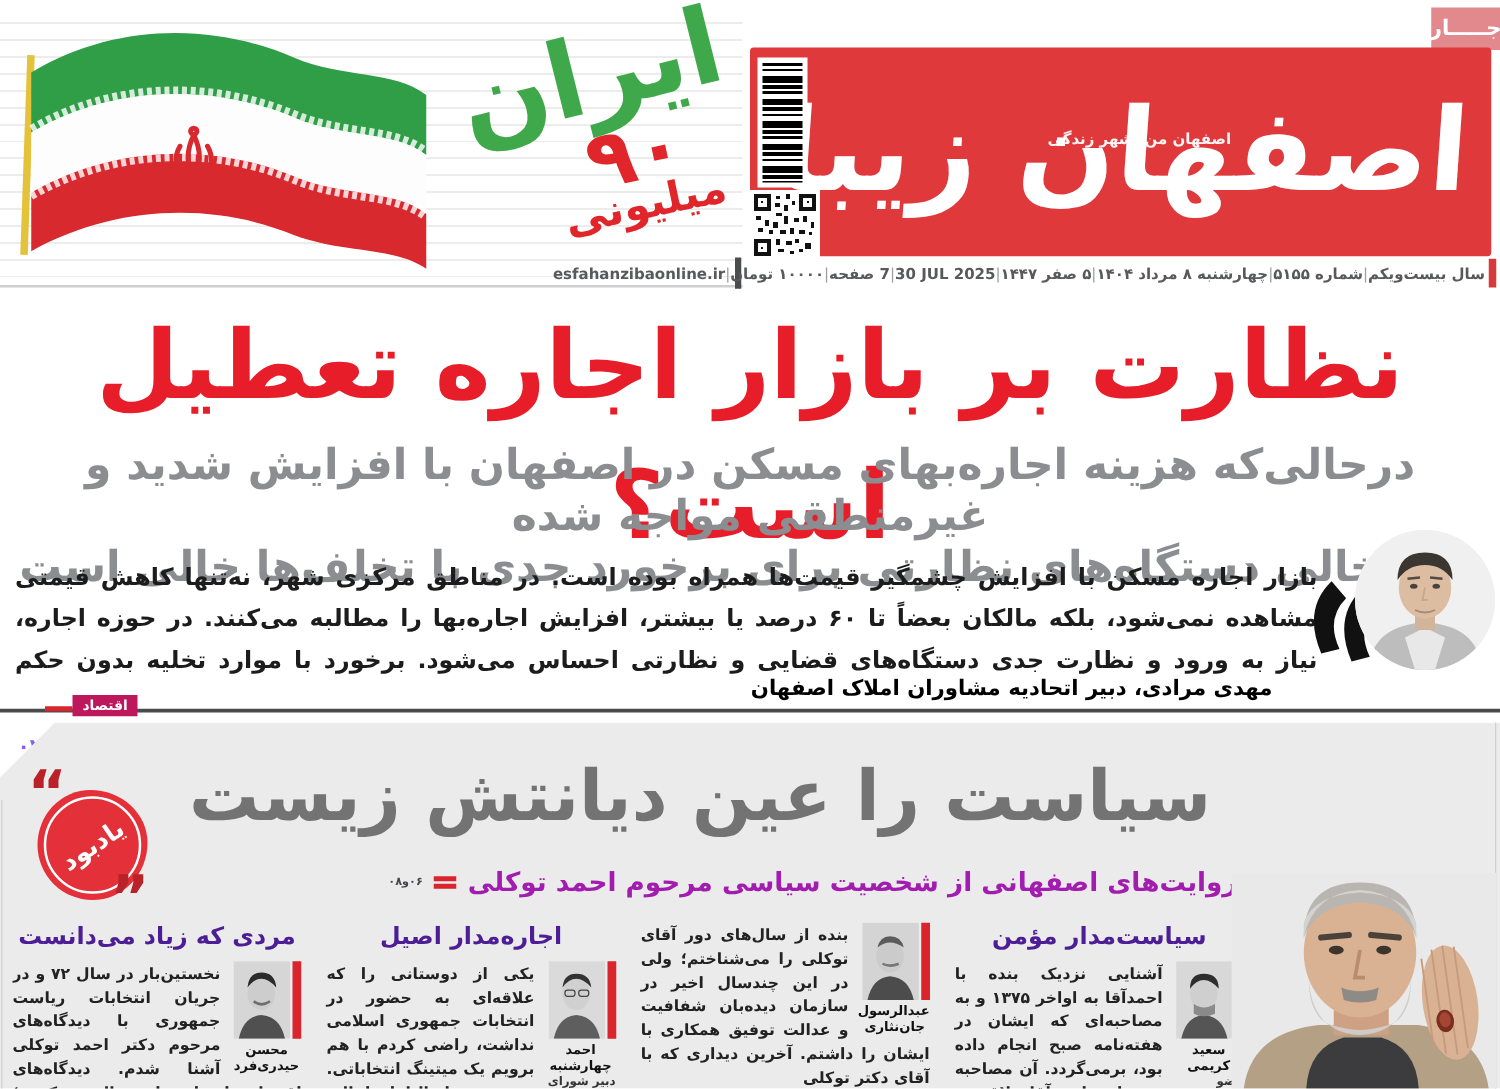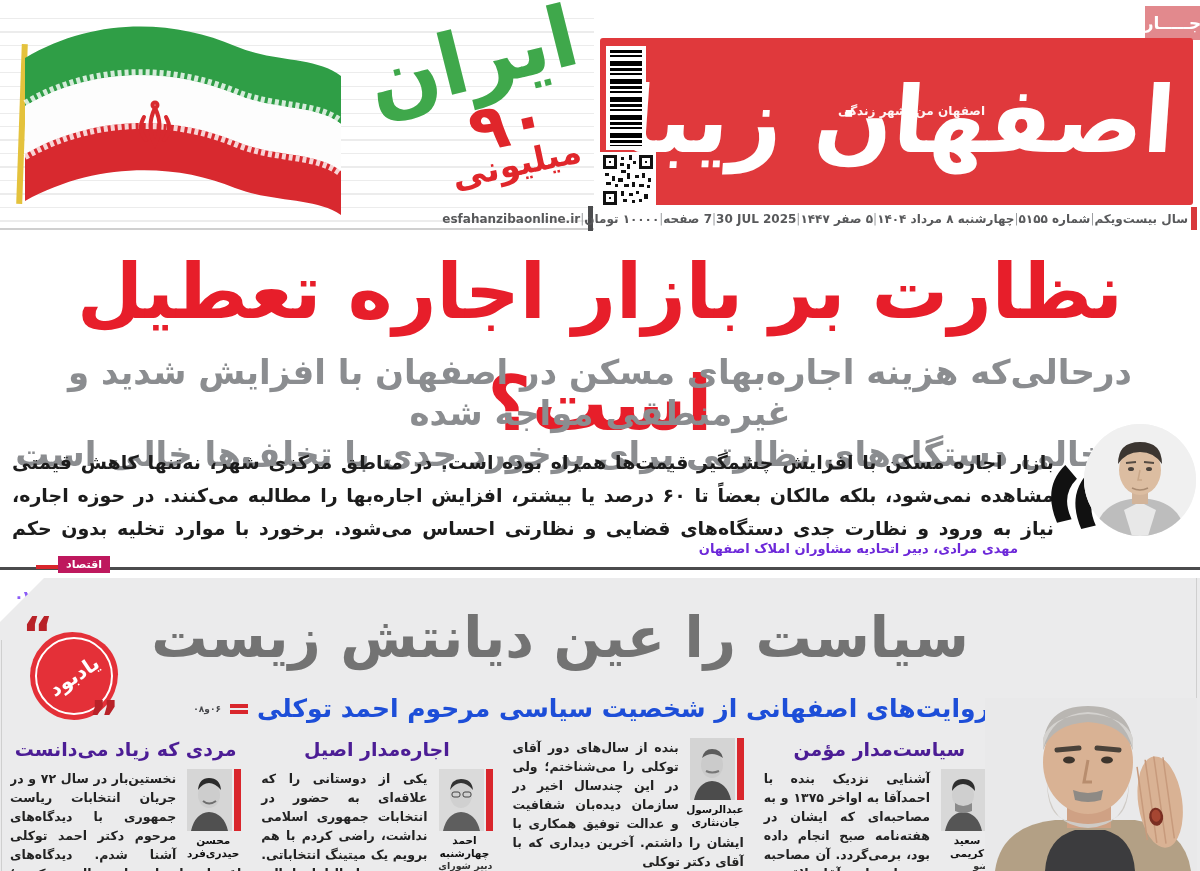--- a/index.html
+++ b/index.html
@@ -48,21 +48,21 @@
   
   .headline1 { position:absolute; left:0; top:236px; width:1200px; text-align:center;
                color:#e71e2a; font-size:76px; font-weight:bold; line-height:112px;
                letter-spacing:-2px; }
   .subhead { position:absolute; left:0; top:352px; width:1200px; text-align:center;
              color:#8b8d90; font-size:34px; font-weight:bold; line-height:41px; }
   .body1 { position:absolute; right:146px; top:446px; width:1042px; height:101px;
            direction:rtl; text-align:justify; color:#1c1c1c; font-size:19px;
            font-weight:bold; line-height:33px; overflow:hidden; }
   .attribution { position:absolute; right:182px; top:541px; width:1000px; direction:rtl;
-                 text-align:right; color:#6d28d9; font-size:13px; font-weight:bold; }
+                 text-align:right; color:#000000; font-size:17px; font-weight:bold; }
   .quote1 { position:absolute; left:1048px; top:452px; }
   .photo-circle { position:absolute; left:1084px; top:424px; width:112px; height:112px;
                   border-radius:50%; overflow:hidden; background:#f1f1f1; }
 
   
   .divider-line { position:absolute; left:0; top:567px; width:1200px; height:3px; background:#4b4b4d; }
   .divtag-num { position:absolute; left:14px; top:558px; color:#8b5cf6; font-size:16px; font-weight:bold;margin-top:29px; }
   .divtag-dash { position:absolute; left:36px; top:565px; width:22px; height:4px; background:#d9262c; }
   .divtag-box { position:absolute; left:58px; top:556px; height:17px; padding:0 8px;
                 background:#be185d; color:#fff; font-size:11px; font-weight:bold;
@@ -82,21 +82,21 @@
                 color:#fff; font-size:20px; font-weight:bold; transform:rotate(-34deg); }
   .stamp-q { position:absolute; color:#b82228; font-size:48px; font-weight:bold; line-height:1; }
   .stamp-q.top { left:-2px; top:-8px; }
   .stamp-q.bot { left:64px; top:76px; }
 
   .headline2 { position:absolute; right:210px; top:592px; width:860px; text-align:center;
                color:#737373; font-size:56px; font-weight:bold; line-height:92px;
                letter-spacing:-1px; }
   .subtitle2 { position:absolute; right:210px; top:694px; width:860px; direction:rtl;
                display:flex; align-items:center; justify-content:flex-start; gap:9px; }
-  .subtitle2 .txt { color:#1d4ed8; font-size:25px; font-weight:bold; }
+  .subtitle2 .txt { color:#a21caf; font-size:21px; font-weight:bold; }
   .pg-icon { width:18px; height:10px; display:flex; flex-direction:column; gap:2px; }
   .pg-icon i { display:block; height:4px; background:#d9262c; }
   .pg-num { color:#45464a; font-size:9px; font-weight:bold; }
 
   .columns { position:absolute; right:205px; top:738px; width:985px; height:133px;
              display:flex; direction:rtl; gap:20px; overflow:hidden; }
   .col { flex:1; min-width:0; }
   .col h3 { text-align:center; color:#4c1d95; font-size:19px; font-weight:bold; margin-bottom:9px; }
   .col .cbody { direction:rtl; text-align:justify; color:#222; font-size:12.5px;
                 font-weight:bold; line-height:19px; }

